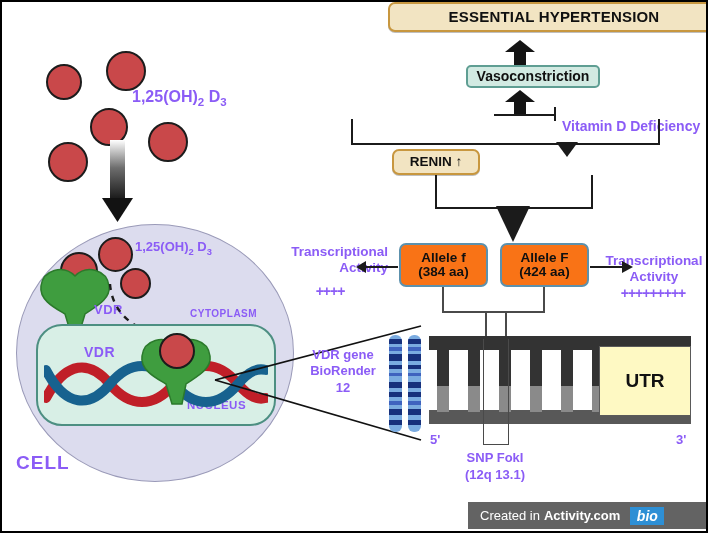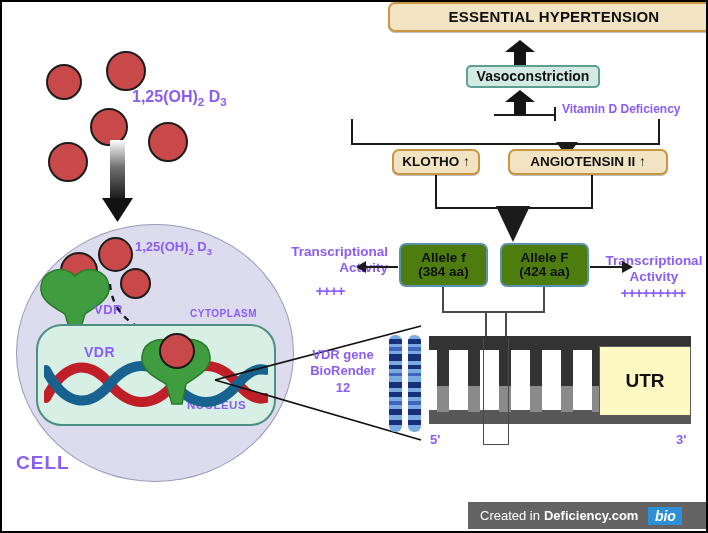--- a/index.html
+++ b/index.html
@@ -20,21 +20,21 @@
     font-weight:bold;color:#101010;
   }
   .tanbox{
     background:#f2e4c2;border:2px solid #c8973f;border-radius:7px;
     box-shadow:0 1px 0 rgba(0,0,0,.25);
   }
   .mintbox{
     background:#d2eae2;border:2px solid #5f9e93;border-radius:5px;
   }
   .bluebox{
-    background:#4d7c0f;border:2px solid #5c91ad;border-radius:7px;
+    background:#f97316;border:2px solid #5c91ad;border-radius:7px;
   }
   
   .txt{position:absolute;color:#8b5cf6;font-weight:bold;line-height:1.15;}
   
   .ln{position:absolute;background:#1b1b1b;}
   .lnv{width:2px;}
   .lnh{height:2px;}
   .thickarrow{position:absolute;}
   
   #cell{
@@ -160,36 +160,35 @@
   </svg>
 
   <div class="box mintbox" style="left:464px;top:63px;width:134px;height:23px;font-size:14px;">Vasoconstriction</div>
 
   <svg class="abs thickarrow" style="left:501px;top:86px;" width="34" height="26">
     <rect x="11" y="12" width="12" height="14" fill="#141414"></rect>
     <polygon points="2,14 32,14 17,2" fill="#141414"></polygon>
   </svg>
 
 
-  <div class="txt" style="left:560px;top:101px;font-size:12px;">Vitamin D Deficiency</div>
+  <div class="txt" style="left:560px;top:116px;font-size:14px;">Vitamin D Deficiency</div>
 
   <div class="ln lnh" style="left:492px;top:112px;width:62px;"></div>
   <div class="ln lnv" style="left:552px;top:105px;height:14px;"></div>
 
   <div class="ln lnv" style="left:349px;top:117px;height:26px;"></div>
   <div class="ln lnh" style="left:349px;top:141px;width:216px;"></div>
   <div class="ln lnv" style="left:656px;top:117px;height:26px;"></div>
   <div class="ln lnh" style="left:565px;top:141px;width:93px;"></div>
   <svg class="abs" style="left:554px;top:140px;" width="22" height="16">
     <polygon points="0,0 22,0 11,15" fill="#1b1b1b"></polygon>
   </svg>
 
-  <div class="box tanbox" style="left:390px;top:147px;width:88px;height:26px;font-size:13.5px;">KLOTHO ↑</div>
-
-  <div class="box tanbox" style="left:506px;top:147px;width:160px;height:26px;font-size:13.5px;">ANGIOTENSIN II ↑</div>
+  <div class="box tanbox" style="left:390px;top:147px;width:88px;height:26px;font-size:13.5px;">RENIN ↑</div>
+
 
   <div class="ln lnv" style="left:433px;top:173px;height:34px;"></div>
   <div class="ln lnh" style="left:433px;top:205px;width:63px;"></div>
   <div class="ln lnv" style="left:589px;top:173px;height:34px;"></div>
   <div class="ln lnh" style="left:526px;top:205px;width:65px;"></div>
   <svg class="abs" style="left:494px;top:204px;" width="34" height="37">
     <polygon points="0,0 34,0 17,36" fill="#1b1b1b"></polygon>
   </svg>
 
   <div class="box bluebox" style="left:397px;top:241px;width:89px;height:44px;flex-direction:column;font-size:13.5px;">
@@ -298,21 +297,23 @@
 
     <div id="utr" style="left:170px;top:10px;width:90px;height:68px;font-size:19px;">UTR</div>
   </div>
 
   <div class="abs" style="left:481px;top:337px;width:24px;height:105px;border:1.6px solid #4a4a4a;border-top:none;background:transparent;"></div>
 
   <div class="txt" style="left:428px;top:431px;font-size:13px;">5'</div>
   <div class="txt" style="left:674px;top:431px;font-size:13px;">3'</div>
 
   <div class="txt" style="left:443px;top:448px;width:100px;text-align:center;font-size:13px;line-height:1.3;">
+    <div>SNP FokI</div>
+    <div>(12q 13.1)</div>
   </div>
 
   <div id="brfoot" style="left:466px;top:500px;width:238px;">
     <span>Created in</span>
-    <span class="bold">Deficiency.com</span>
+    <span class="bold">Activity.com</span>
     <span id="brlogo">bio</span>
   </div>
 
 </div>
 
 </body></html>

